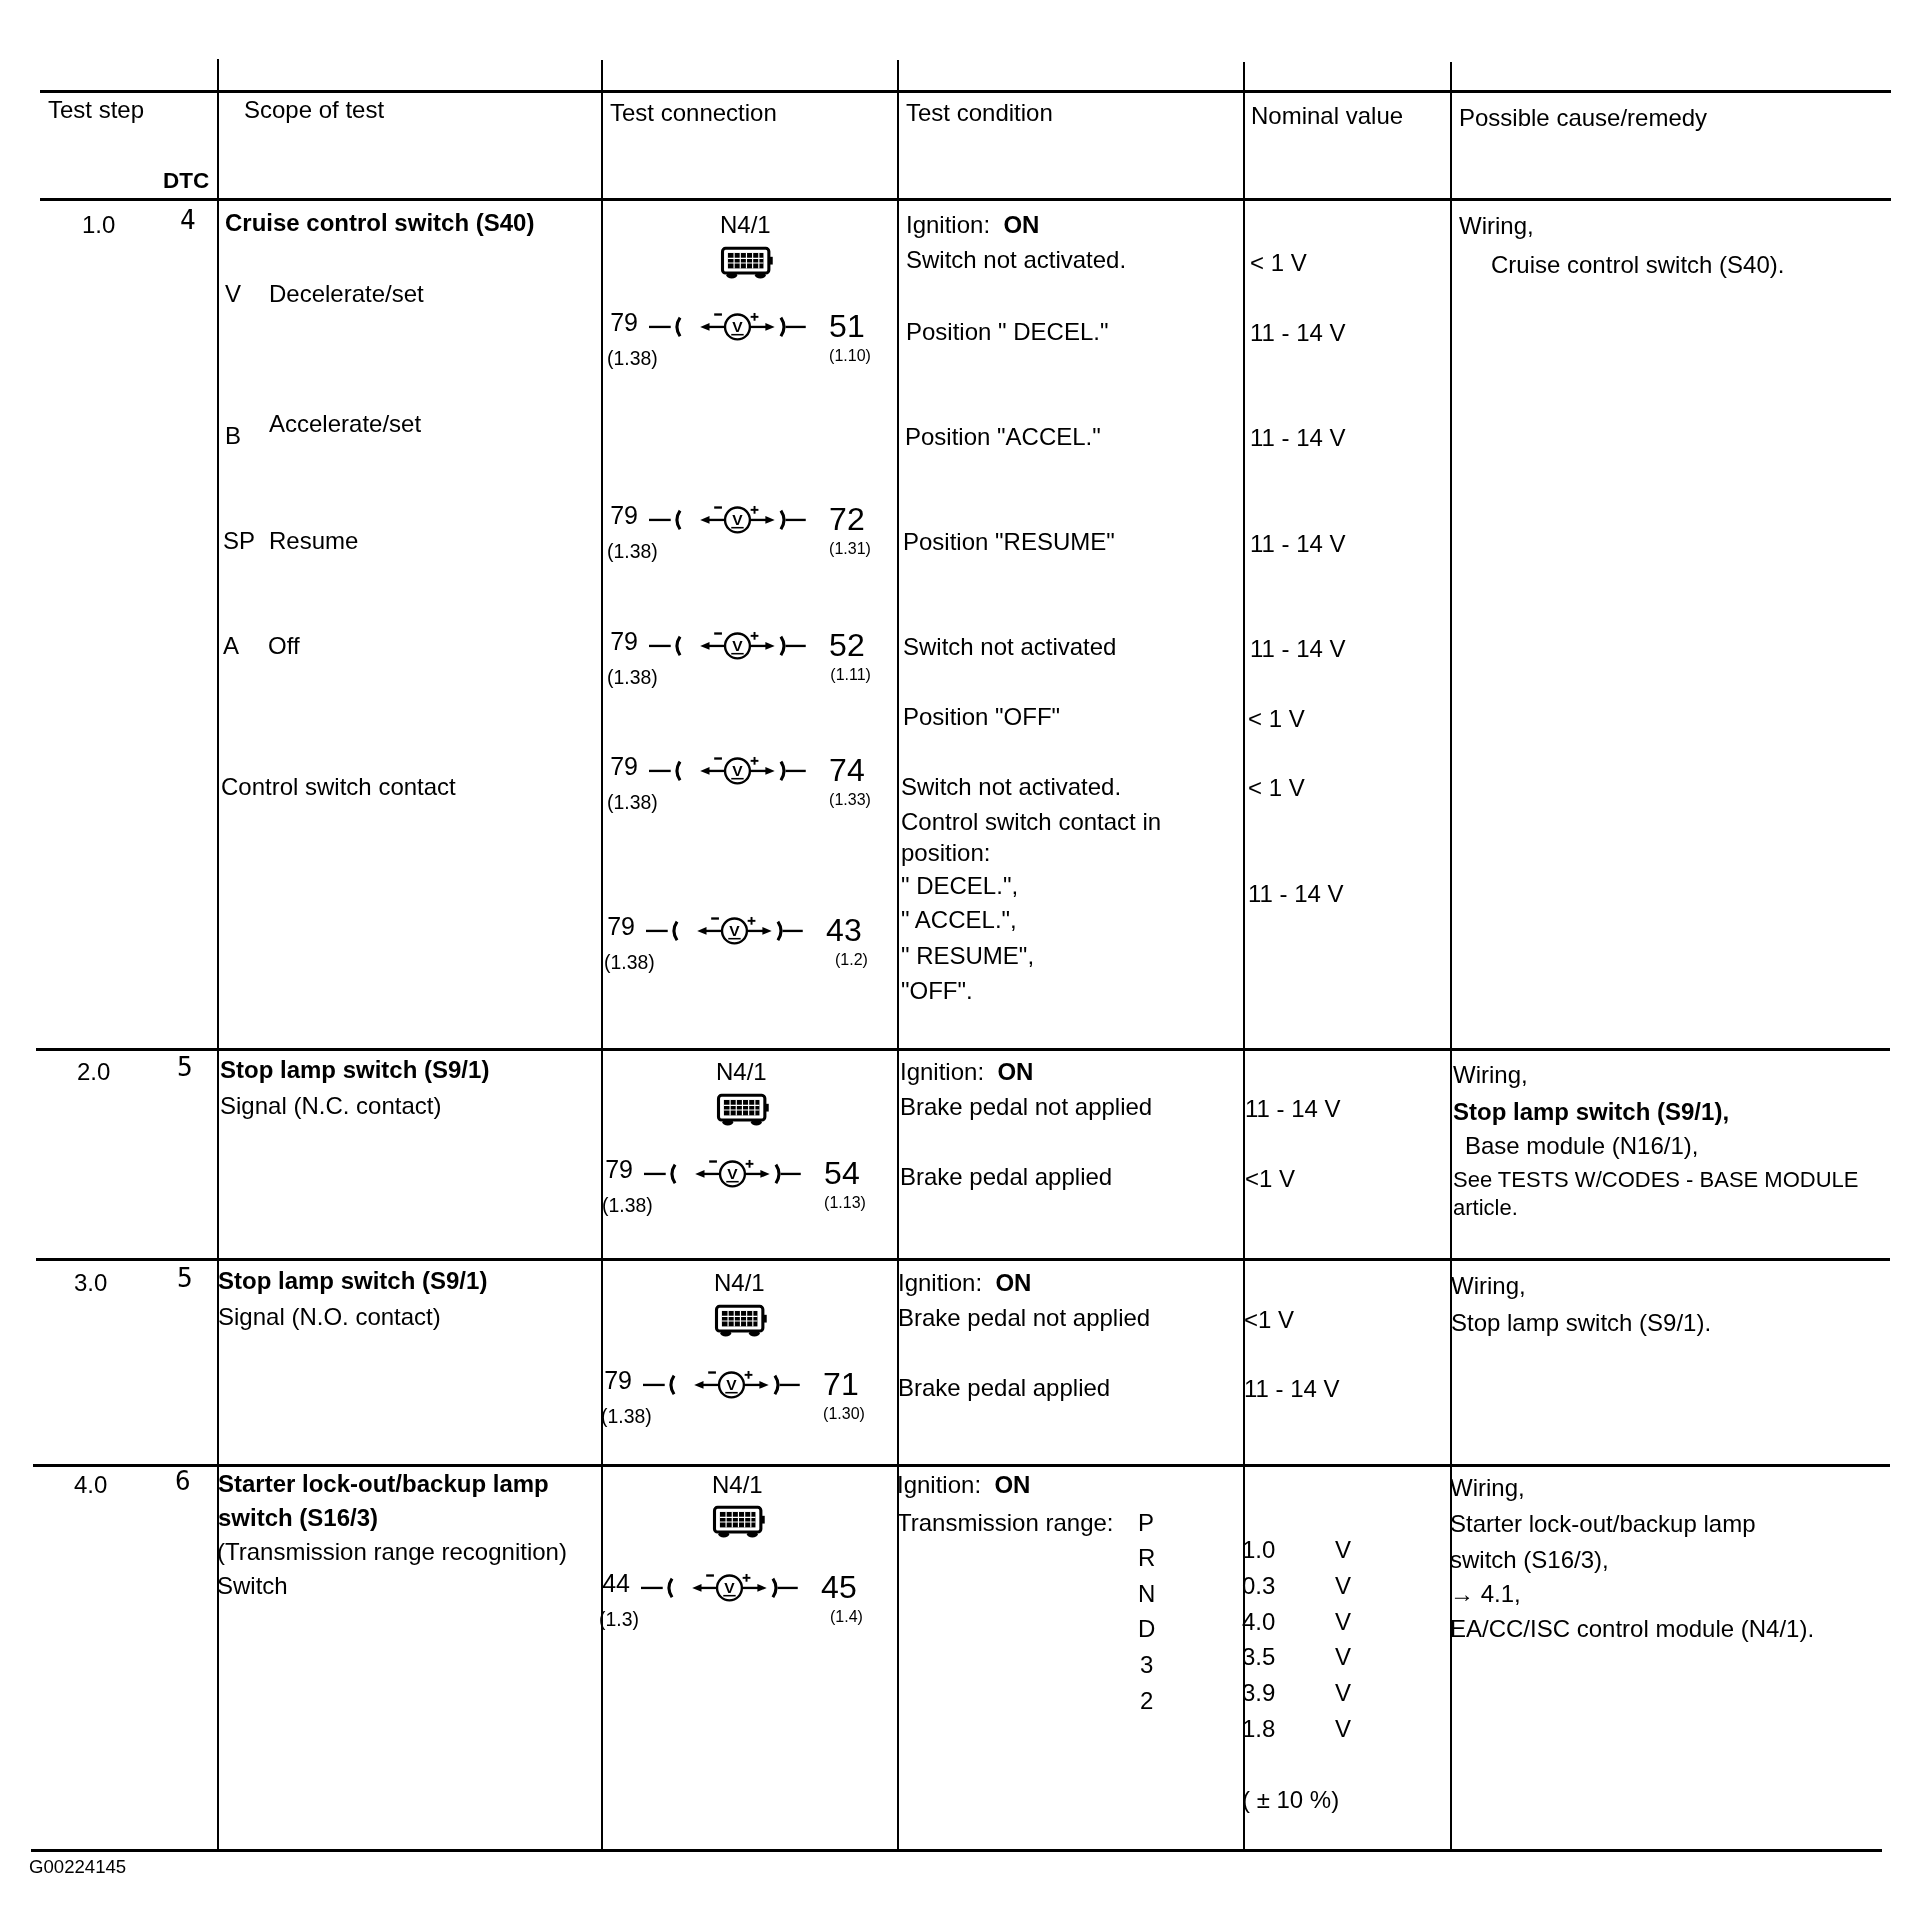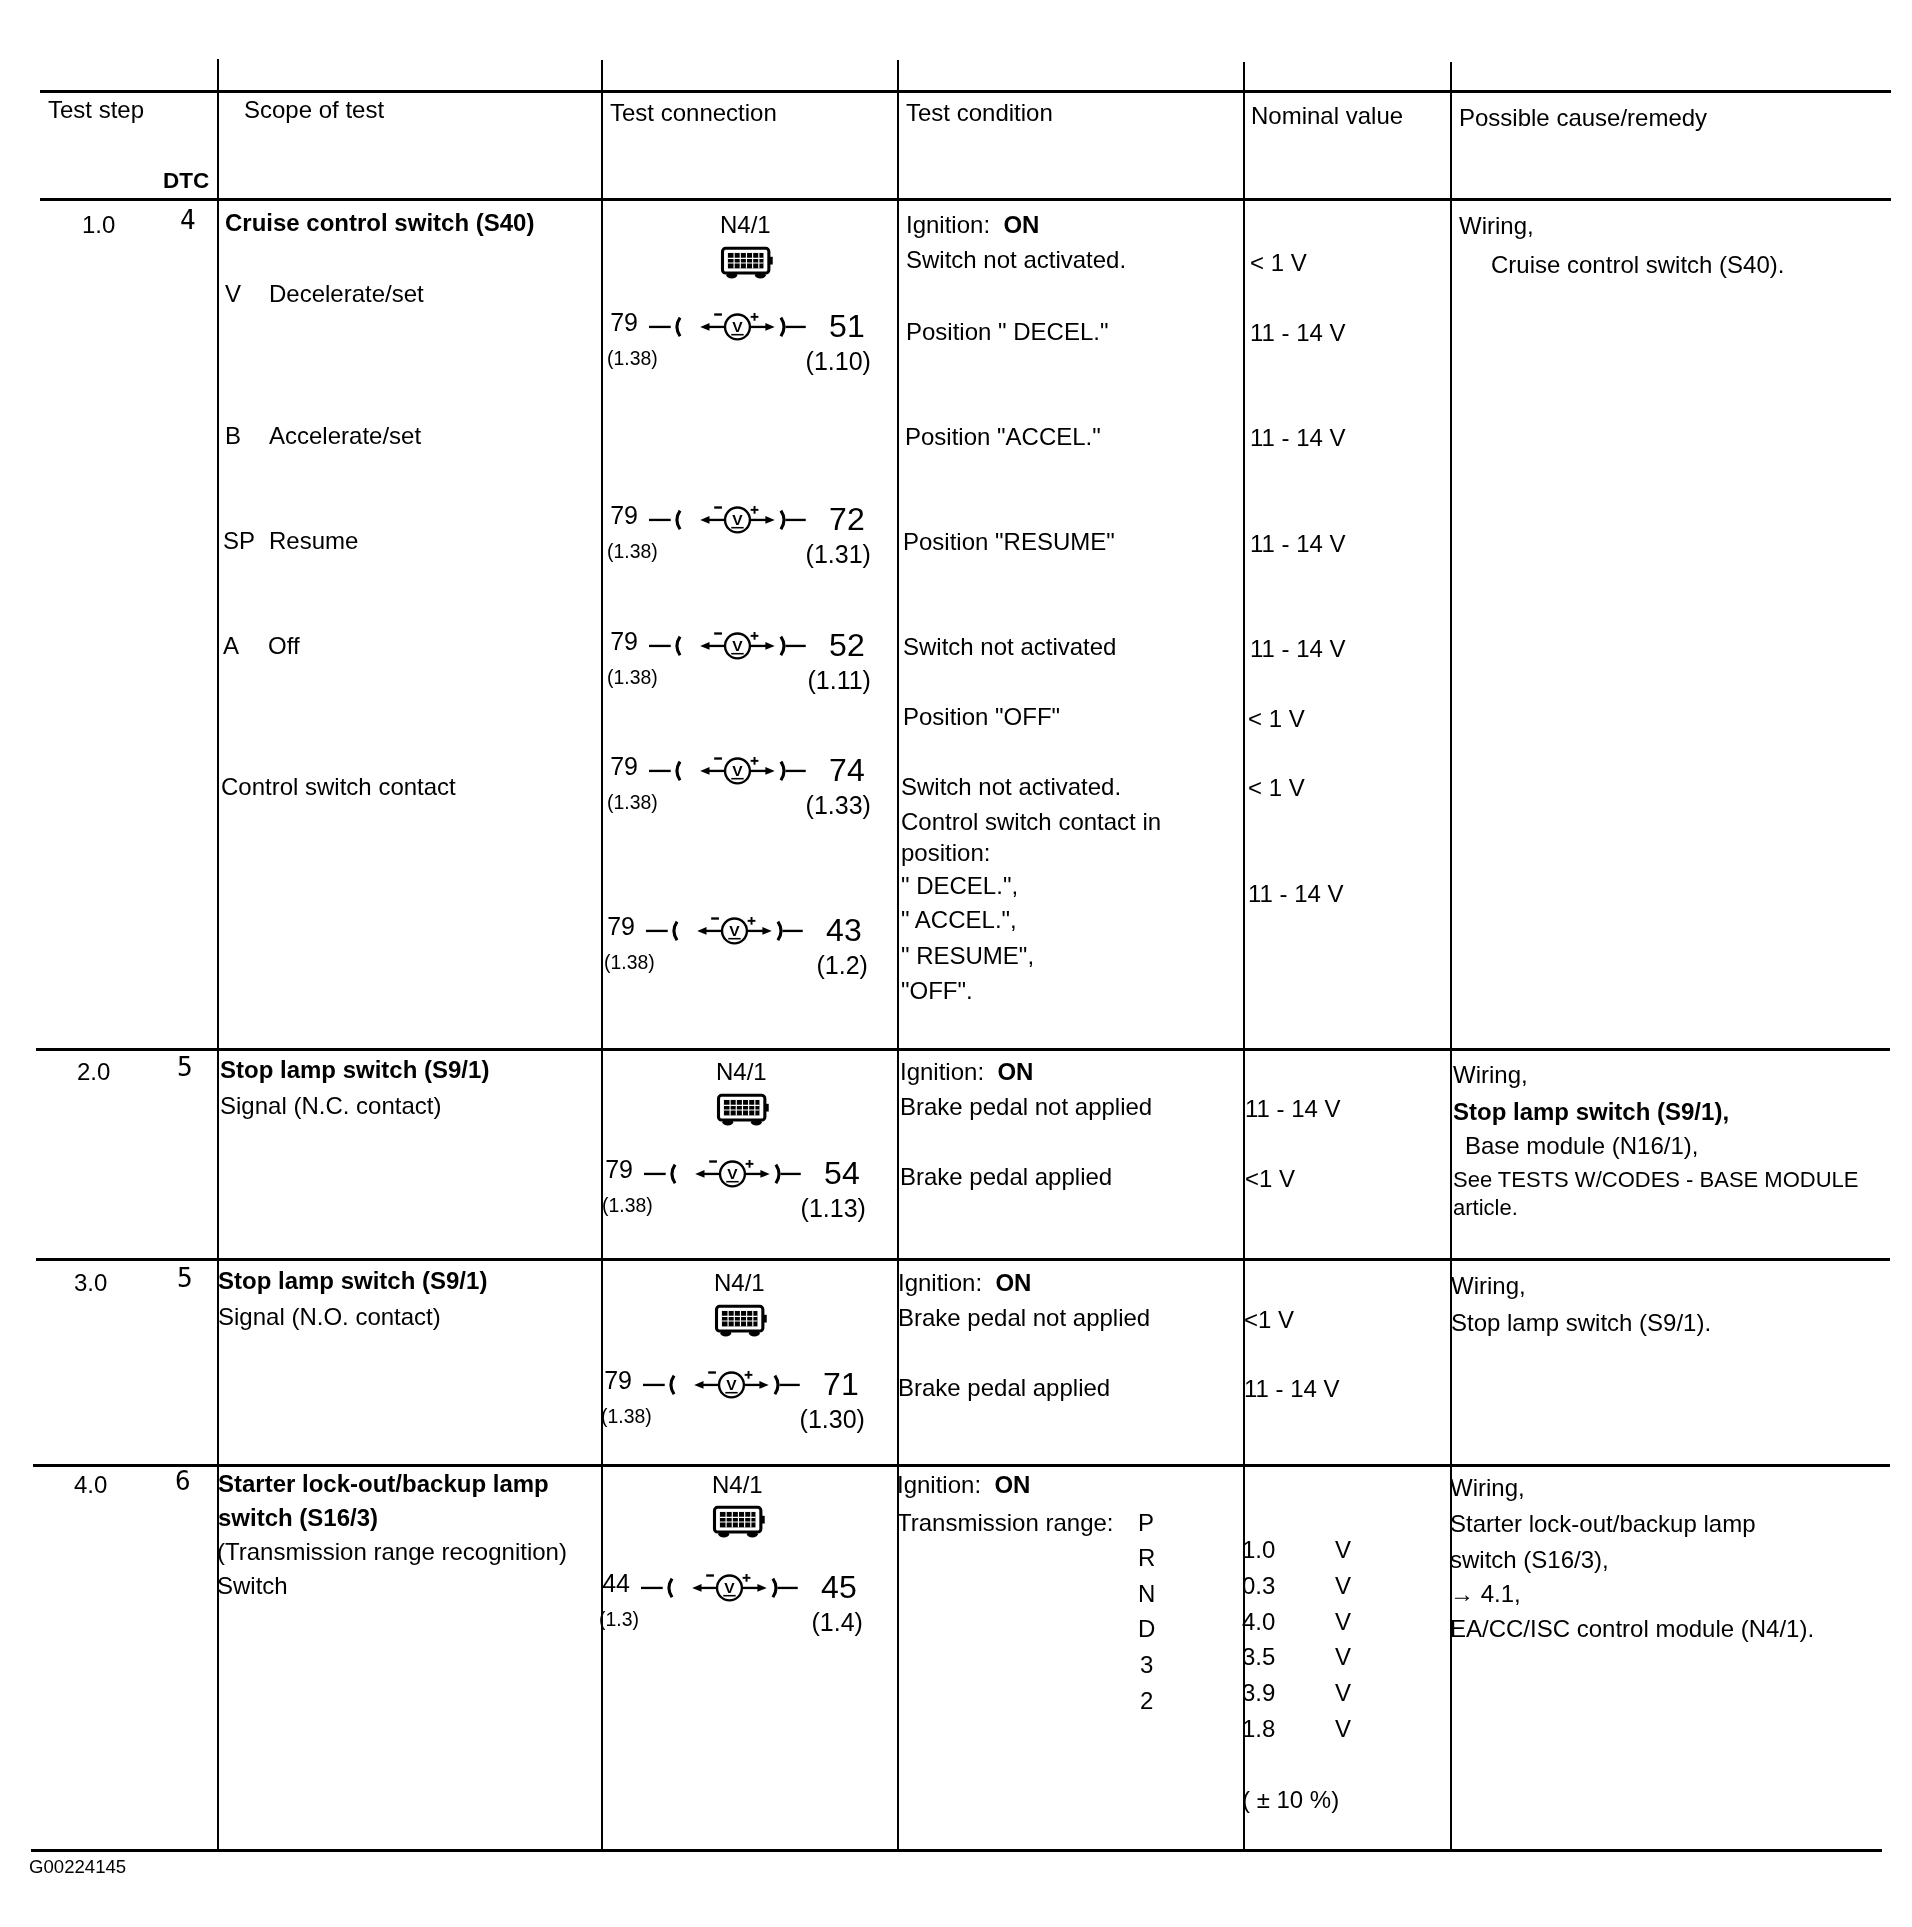--- a/index.html
+++ b/index.html
@@ -8,21 +8,21 @@
   .abs { position: absolute; }
   .hline { position: absolute; height: 3.1px; background: #000; }
   .vline { position: absolute; width: 2.3px; background: #000; }
   .t { position: absolute; font-size: 24px; line-height: 28px; white-space: nowrap; }
   .b { font-weight: bold; }
   .dtc { font-family: "DejaVu Sans Mono", monospace; font-size: 26px; }
   .conn { position: absolute; width: 270px; height: 116px; }
   .conn .lnum { position: absolute; left: 6.2px; top: 46px; font-size: 25px; }
   .conn .rnum { position: absolute; right: 9.3px; top: 46px; font-size: 32px; }
   .conn .lref { position: absolute; left: 3.1px; top: 85px; font-size: 19.4px; }
-  .conn .rref { position: absolute; right: 3.1px; top: 85px; font-size: 25px; }
+  .conn .rref { position: absolute; right: 3.1px; top: 85px; font-size: 16px; }
   .conn .meter { position: absolute; left: 45px; top: 40px; }
   .footer { position: absolute; left: 29px; top: 1856px; font-size: 18.6px; }
 </style>
 </head>
 <body>
 
 <div>
 
   <div class="hline" style="left:40px; top:90px; width:1851px;"></div>
   <div class="hline" style="left:40px; top:198px; width:1851px;"></div>
@@ -49,21 +49,21 @@
 </div>
 
 <div>
   <div class="t" style="left:82px; top:211px;">1.0</div>
   <div class="t dtc" style="left:180px; top:206px;">4</div>
 
   <div class="t b" style="left:225px; top:209px;">Cruise control switch (S40)</div>
   <div class="t" style="left:225px; top:280px;">V</div>
   <div class="t" style="left:269px; top:280px;">Decelerate/set</div>
   <div class="t" style="left:225px; top:422px;">B</div>
-  <div class="t" style="left:269px; top:422px;">Accelerate/set</div>
+  <div class="t" style="left:269px; top:410px;">Accelerate/set</div>
   <div class="t" style="left:223px; top:527px;">SP</div>
   <div class="t" style="left:269px; top:527px;">Resume</div>
   <div class="t" style="left:223px; top:632px;">A</div>
   <div class="t" style="left:268px; top:632px;">Off</div>
   <div class="t" style="left:221px; top:773px;">Control switch contact</div>
 
   <div class="t" style="left:720px; top:211px;">N4/1</div>
   <svg class="abs" style="left:720px; top:246px;" width="56" height="34" viewBox="0 0 72 44">
     <rect x="3" y="3" width="60" height="32" rx="4" fill="#fff" stroke="#000" stroke-width="4"></rect>
     <rect x="10" y="9" width="46" height="20" fill="#000"></rect>

